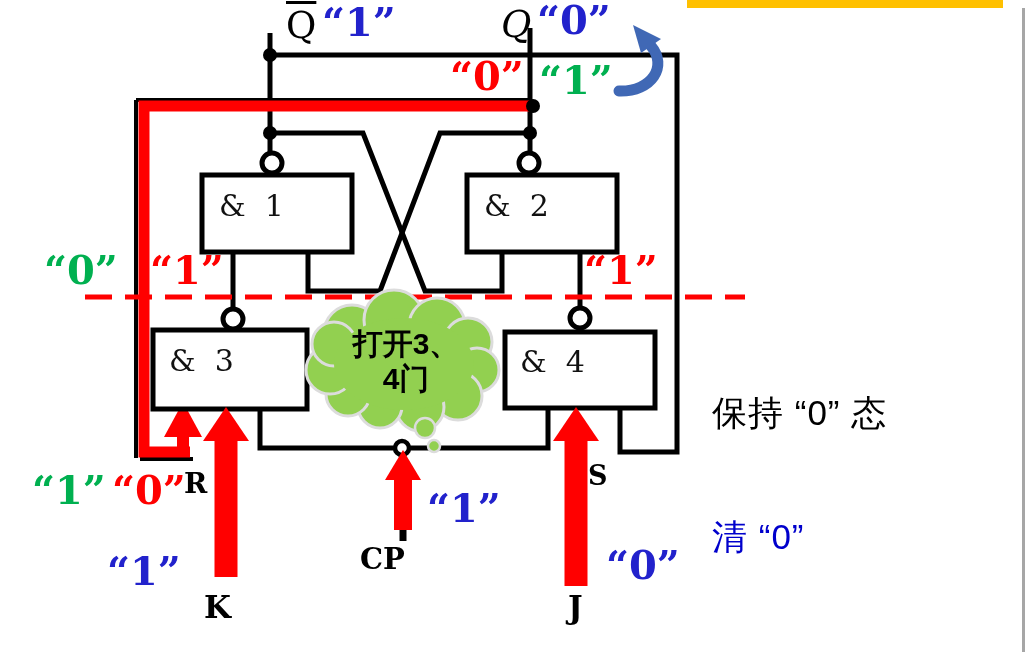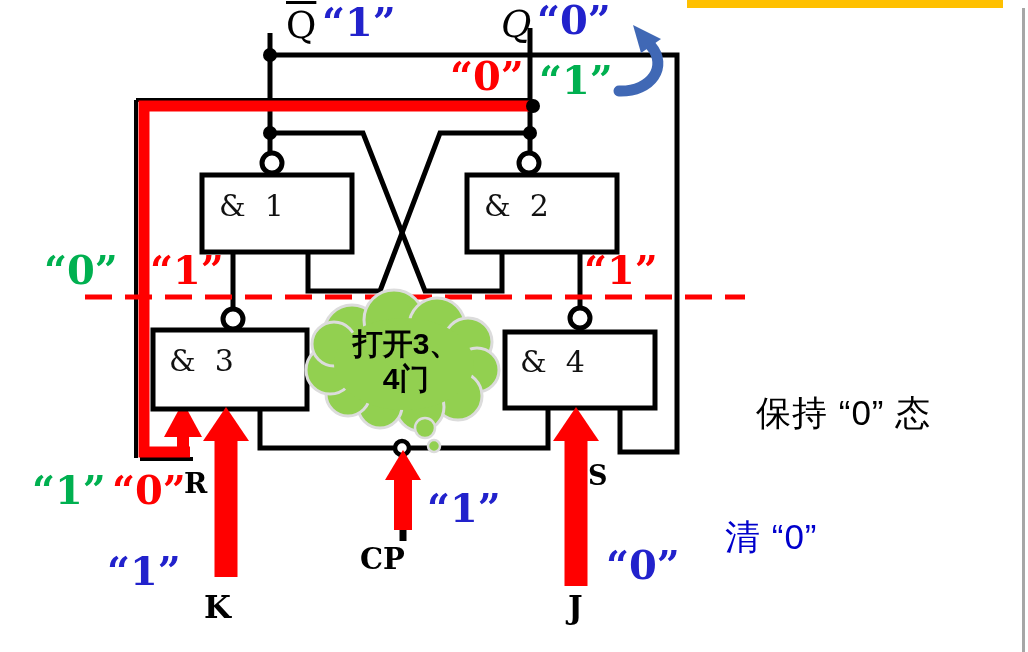--- a/index.html
+++ b/index.html
@@ -129,16 +129,16 @@
   <div class="val c-red" style="left:112px;top:470px;">“0”</div>
   <div class="lbl" style="left:184px;top:470px;font-size:28px;">R</div>
   <div class="val c-blue" style="left:107px;top:551px;">“1”</div>
   <div class="lbl" style="left:204px;top:592px;font-size:31px;">K</div>
   <div class="val c-blue" style="left:427px;top:488px;">“1”</div>
   <div class="lbl" style="left:348px;top:545px;font-size:29px;margin-left:12px;">CP</div>
   <div class="lbl" style="left:588px;top:462px;font-size:27px;">S</div>
   <div class="val c-blue" style="left:606px;top:545px;">“0”</div>
   <div class="lbl" style="left:568px;top:592px;font-size:31px;">J</div>
 
-  <div class="note" style="left:712px;top:393px;color:#000;margin-left:44px;">保持 “0” 态</div>
-  <div class="note" style="left:712px;top:517px;color:var(--deepblue);margin-left:13px;">清 “0”</div>
+  <div class="note" style="left:712px;top:393px;color:#000;">保持 “0” 态</div>
+  <div class="note" style="left:712px;top:517px;color:var(--deepblue);">清 “0”</div>
 
 </div>
 
 </body></html>

